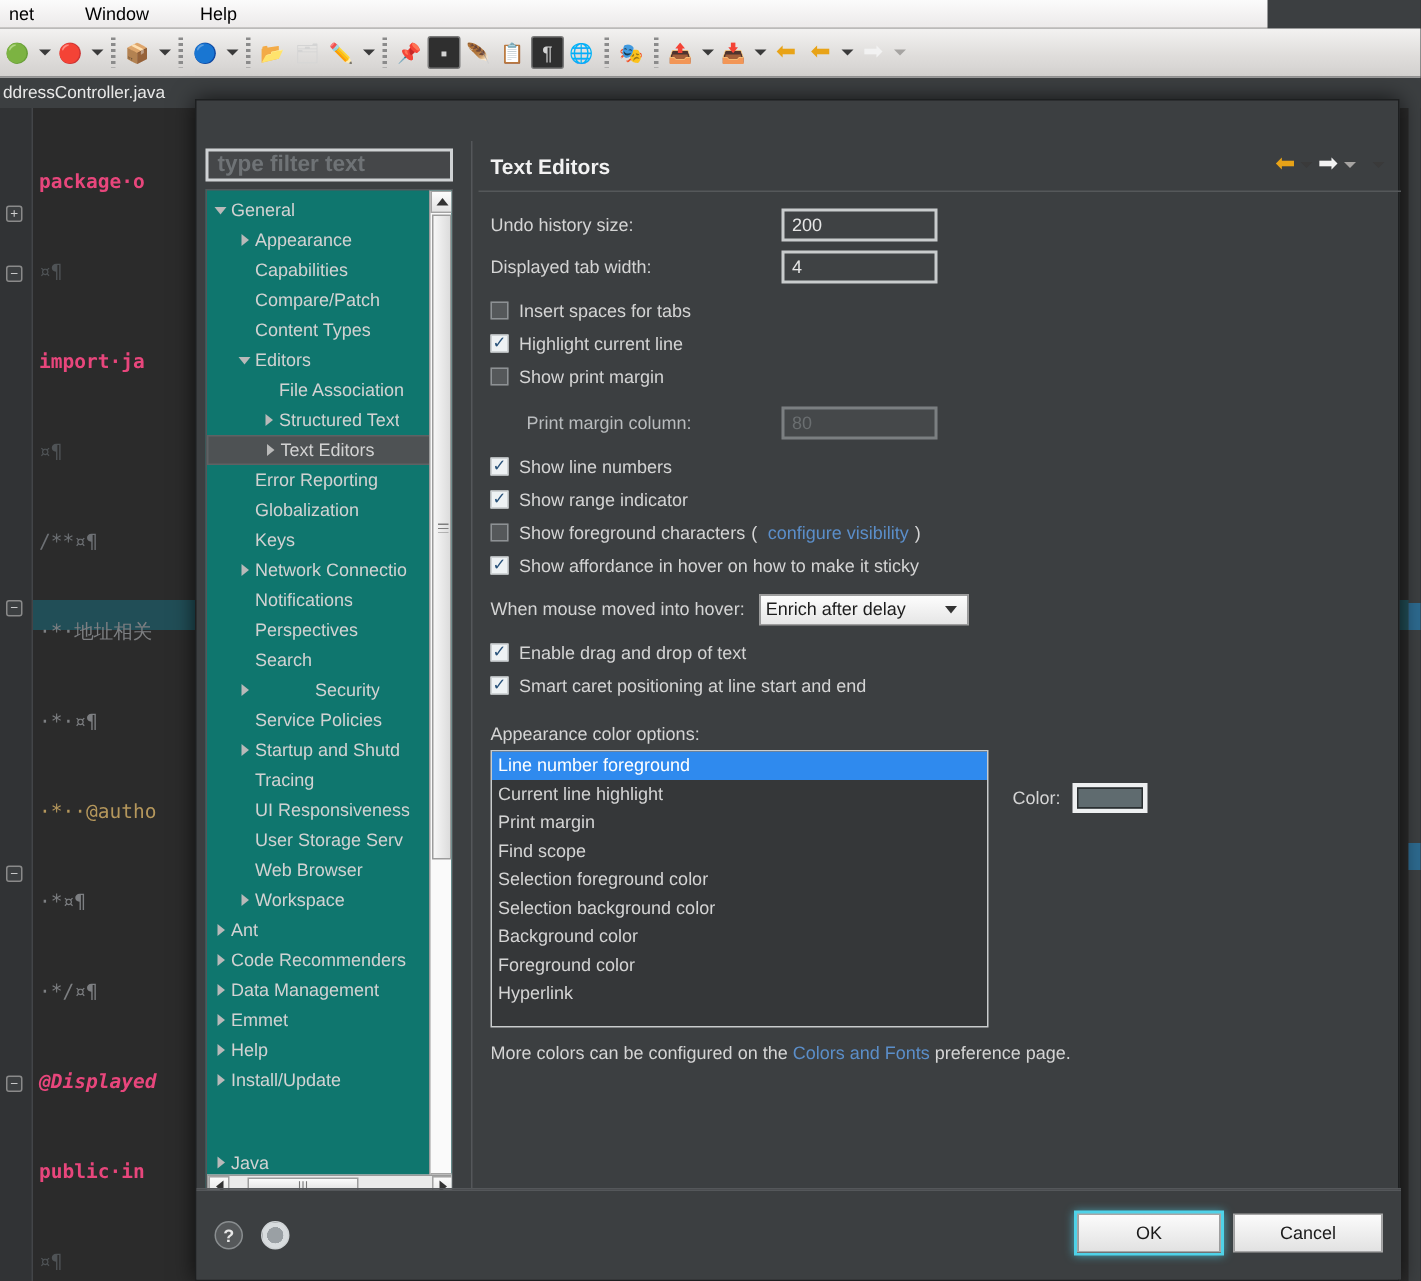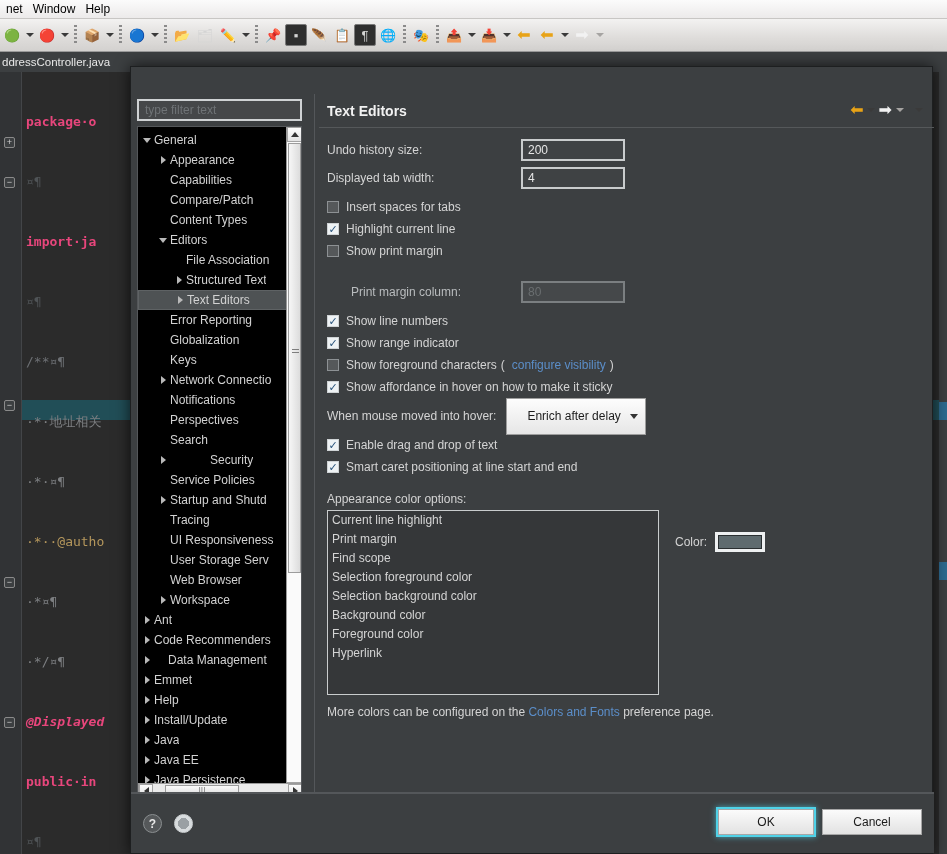--- a/index.html
+++ b/index.html
@@ -11,24 +11,24 @@
     font-size:12px;
     overflow:hidden;
     position:relative;
     color:#d4d4d4;
   }
 
   
   #ide { position:absolute; inset:0; background:#3c3f41; }
 
   .menubar {
-    position:absolute; left:0; top:0; width:947px; height:19px;
+    position:absolute; left:0; top:0; width:845px; height:19px;
     background:linear-gradient(#fbfbfb,#eceaea);
     border-bottom:1px solid #c8c6c4;
-    display:flex; align-items:center; gap:2px;
+    display:flex; align-items:center; gap:26px;
     padding-left:2px;
     color:#000; font-size:12px;
   }
   .menubar span { padding:1px 4px; white-space:nowrap; }
 
   .toolbar {
     position:absolute; left:0; top:19px; width:947px; height:33px;
     background:linear-gradient(#f3f2f1,#dedcda 60%,#d3d1cf);
     border-bottom:1px solid #9a9a9a;
     display:flex; align-items:center; gap:1px; padding-left:1px;
@@ -99,26 +99,26 @@
   .wb.close { background:linear-gradient(#e06a5b,#b3251a); border-color:#d08478; color:#fff; font-weight:bold;}
   .wb .minbar { width:10px; height:3px; background:#3c4046; margin-top:7px; }
   .wb .maxbox { width:10px; height:9px; border:2px solid #2a2e33; }
 
   .dlgbody { position:absolute; left:0; top:27px; width:803px; height:734px; }
 
   
   .leftpane { position:absolute; left:6px; top:5px; width:172px; bottom:0; }
   .filterbox {
     width:165px; height:22px; background:#454749; border:2px solid #cfd2d4;
-    color:#6f7376; font-size:12px; padding:2px 6px; line-height:16px;
-    display:flex; align-items:center;
+    color:#6f7376; font-size:15px; padding:2px 6px; line-height:16px;
+    display:flex; align-items:center;font-weight:bold;
   }
   .treewrap {
     position:absolute; left:0; top:27px; width:165px; height:672px;
-    background:#000000; border:1px solid #54575a; overflow:hidden;
+    background:#0f766e; border:1px solid #54575a; overflow:hidden;
   }
   .tree { position:absolute; left:0; top:3px; width:150px; }
   .tnode { height:20px; line-height:20px; display:flex; align-items:center;
            white-space:nowrap; font-size:12px; color:#d2d2d2; padding-right:2px; }
   .tnode.sel { background:#4e5254; border:1px solid #5e6264; height:20px; width:149px;}
   .tw { width:14px; flex:0 0 14px; display:flex; align-items:center; justify-content:center; }
   .tw.c::after { content:""; border-top:4px solid transparent; border-bottom:4px solid transparent;
                  border-left:5px solid #b9b9b9; }
   .tw.e::after { content:""; border-left:4px solid transparent; border-right:4px solid transparent;
                  border-top:5px solid #b9b9b9; }
@@ -173,23 +173,23 @@
   .fin.dis { color:#6a6e70; border-color:#7b7f81; background:#45484a; }
 
   .cbrow { display:flex; align-items:center; height:22px; gap:7px; }
   .cb { width:12px; height:12px; border:1px solid #8d9194; background:#55585a;
         display:flex; align-items:center; justify-content:center; flex:0 0 12px; }
   .cb.on { background:#eef2f4; border-color:#cfd3d5; }
   .cb.on::after { content:"✓"; color:#28527a; font-size:11px; line-height:10px; }
   .cbl { font-size:12px; color:#d4d4d4; }
 
   .combo {
-    width:140px; height:37px; background:linear-gradient(#fdfdfd,#e6e6e6);
+    width:140px; height:21px; background:linear-gradient(#fdfdfd,#e6e6e6);
     border:1px solid #9d9d9d; color:#1c1c1c; font-size:12px;
-    display:flex; align-items:center; padding:0 20px; position:relative;
+    display:flex; align-items:center; padding:0 3px; position:relative;
   }
   .combo::after { content:""; position:absolute; right:7px;
                   border-left:4px solid transparent; border-right:4px solid transparent;
                   border-top:5px solid #333; }
 
   .lbl-block { font-size:12px; color:#d4d4d4; margin:14px 0 4px 0; }
   .listbox {
     width:332px; height:185px; background:#353739; border:1px solid #c9cccd;
     overflow:hidden; padding:0;
   }
@@ -426,37 +426,37 @@
               <span class="tlabel">Workspace</span>
             </div>
             <div class="tnode" style="padding-left: 2px;">
               <span class="tw c"></span>
               <span class="tlabel">Ant</span>
             </div>
             <div class="tnode" style="padding-left: 2px;">
               <span class="tw c"></span>
               <span class="tlabel">Code Recommenders</span>
             </div>
-            <div class="tnode" style="padding-left: 2px; gap: 14px;">
+            <div class="tnode" style="padding-left: 2px;">
               <span class="tw c"></span>
               <span class="tlabel">Data Management</span>
             </div>
             <div class="tnode" style="padding-left: 2px;">
               <span class="tw c"></span>
               <span class="tlabel">Emmet</span>
             </div>
             <div class="tnode" style="padding-left: 2px;">
               <span class="tw c"></span>
               <span class="tlabel">Help</span>
             </div>
             <div class="tnode" style="padding-left: 2px;">
               <span class="tw c"></span>
               <span class="tlabel">Install/Update</span>
             </div>
-            <div class="tnode" style="padding-left: 2px;">
+            <div class="tnode" style="padding-left: 2px; margin-top: 35px;">
               <span class="tw c"></span>
               <span class="tlabel">Java</span>
             </div>
             <div class="tnode" style="padding-left: 2px;">
               <span class="tw c"></span>
               <span class="tlabel">Java EE</span>
             </div>
             <div class="tnode" style="padding-left: 2px;">
               <span class="tw c"></span>
               <span class="tlabel">Java Persistence</span>
@@ -519,21 +519,21 @@
         </div>
         <div class="cbrow">
           <span class="cb on"></span>
           <span class="cbl">Highlight current line</span>
         </div>
         <div class="cbrow">
           <span class="cb"></span>
           <span class="cbl">Show print margin</span>
         </div>
 
-        <div class="frow" style="margin-top:16px">
+        <div class="frow" style="margin-top:6px">
           <div class="flabel" style="width:194px; padding-left:24px; color:#b9bcbe">Print margin column:</div>
           <div class="fin dis">80</div>
         </div>
 
         <div class="cbrow" style="margin-top:4px">
           <span class="cb on"></span>
           <span class="cbl">Show line numbers</span>
         </div>
         <div class="cbrow">
           <span class="cb on"></span>
@@ -562,20 +562,21 @@
         </div>
         <div class="cbrow">
           <span class="cb on"></span>
           <span class="cbl">Smart caret positioning at line start and end</span>
         </div>
 
         <div class="lbl-block">Appearance color options:</div>
 
         <div style="position:relative">
           <div class="listbox" id="color-list">
+              <div class="litem sel">Line number foreground</div>
               <div class="litem">Current line highlight</div>
               <div class="litem">Print margin</div>
               <div class="litem">Find scope</div>
               <div class="litem">Selection foreground color</div>
               <div class="litem">Selection background color</div>
               <div class="litem">Background color</div>
               <div class="litem">Foreground color</div>
               <div class="litem">Hyperlink</div>
             </div>
           <div class="colorrow">

